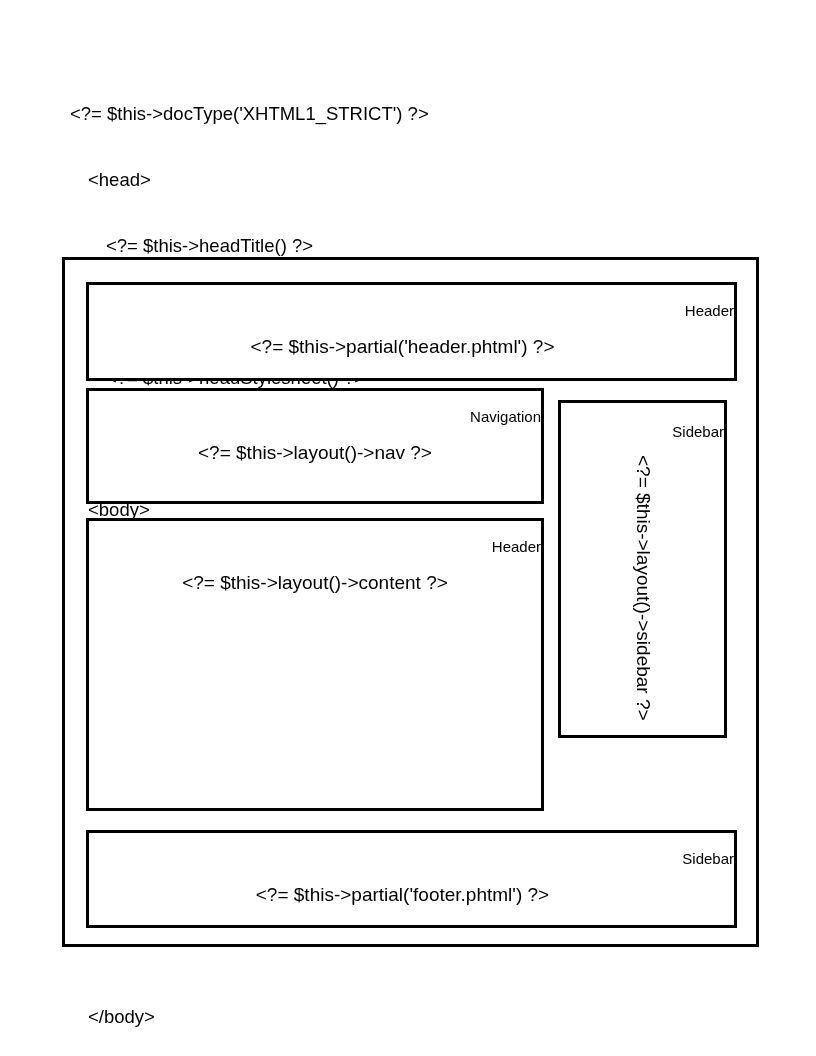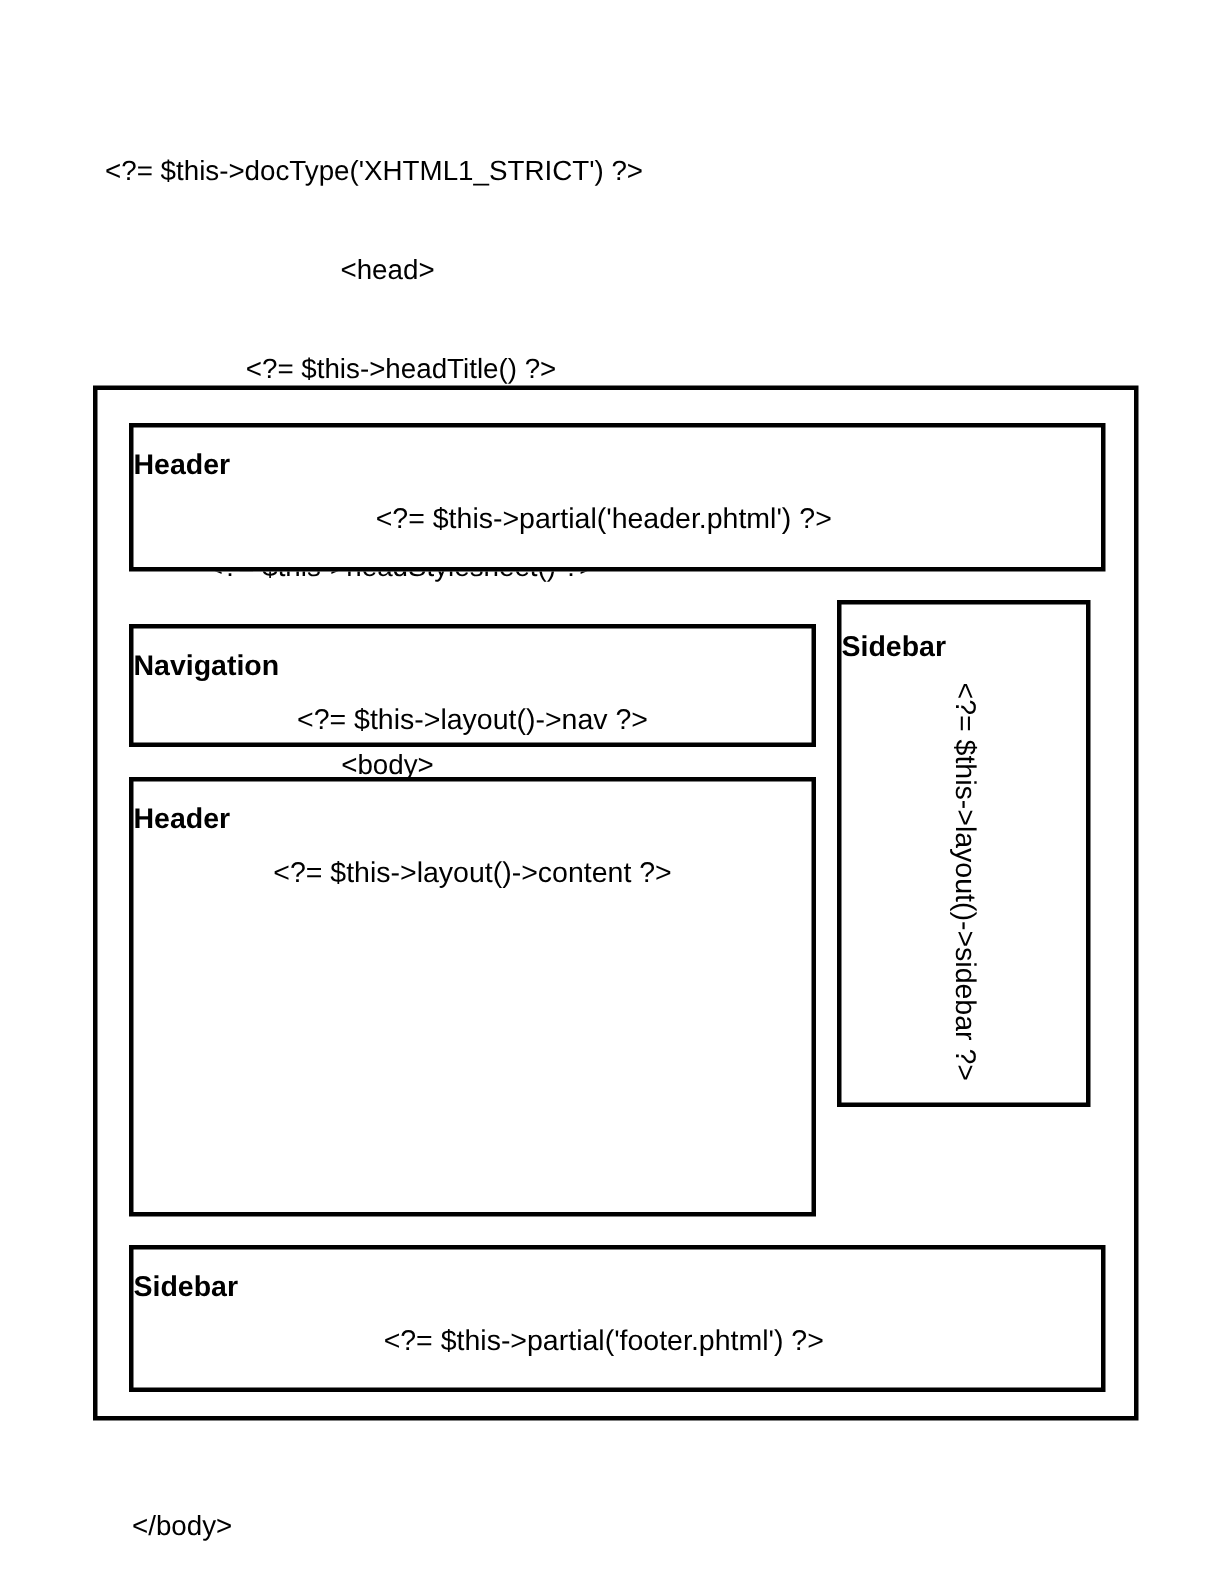--- a/index.html
+++ b/index.html
@@ -21,21 +21,21 @@
     position: absolute;
     left: 70px;
     font-size: 18.5px;
     line-height: 22px;
     white-space: pre;
     color: #000;
   }
   #code-top  { top: 59px; }
   #code-bottom { top: 962px; }
 
-  .code-line { white-space: pre; text-align: center; }
+  .code-line { white-space: pre; }
   .indent-1 { padding-left: 18px; }
   .indent-2 { padding-left: 36px; }
 
   
   #layout-frame {
     position: absolute;
     left: 62px;
     top: 257px;
     width: 697px;
     height: 690px;
@@ -44,37 +44,37 @@
   }
 
   
   .dbox {
     position: absolute;
     border: 3px solid #000;
     box-sizing: border-box;
     background: #fff;
   }
   .dbox-title {
-    text-align: left;
-    font-weight: bold;
-    font-size: 19px;
+    text-align: right;
+    font-weight: normal;
+    font-size: 15px;
     line-height: 23px;
     margin-top: 14px;
   }
   .dbox-code {
     font-size: 19px;
     line-height: 23px;
     margin-top: 13px;
     white-space: pre;
     text-align: center;
   }
 
   
   #box-header     { left: 21px;  top: 22px;  width: 651px; height: 99px; }
-  #box-navigation { left: 21px;  top: 156px; width: 458px; height: 82px; }
+  #box-navigation { left: 21px;  top: 128px; width: 458px; height: 116px; }
   #box-content    { left: 21px;  top: 258px; width: 458px; height: 293px; }
   #box-sidebar    { left: 493px; top: 140px; width: 169px; height: 338px; }
   #box-footer     { left: 21px;  top: 570px; width: 651px; height: 98px; }
 
   
   #box-header .dbox-code,
   #box-footer .dbox-code { padding-right: 36px; padding-left: 18px; }
   #box-navigation .dbox-code,
   #box-content .dbox-code { }
 

